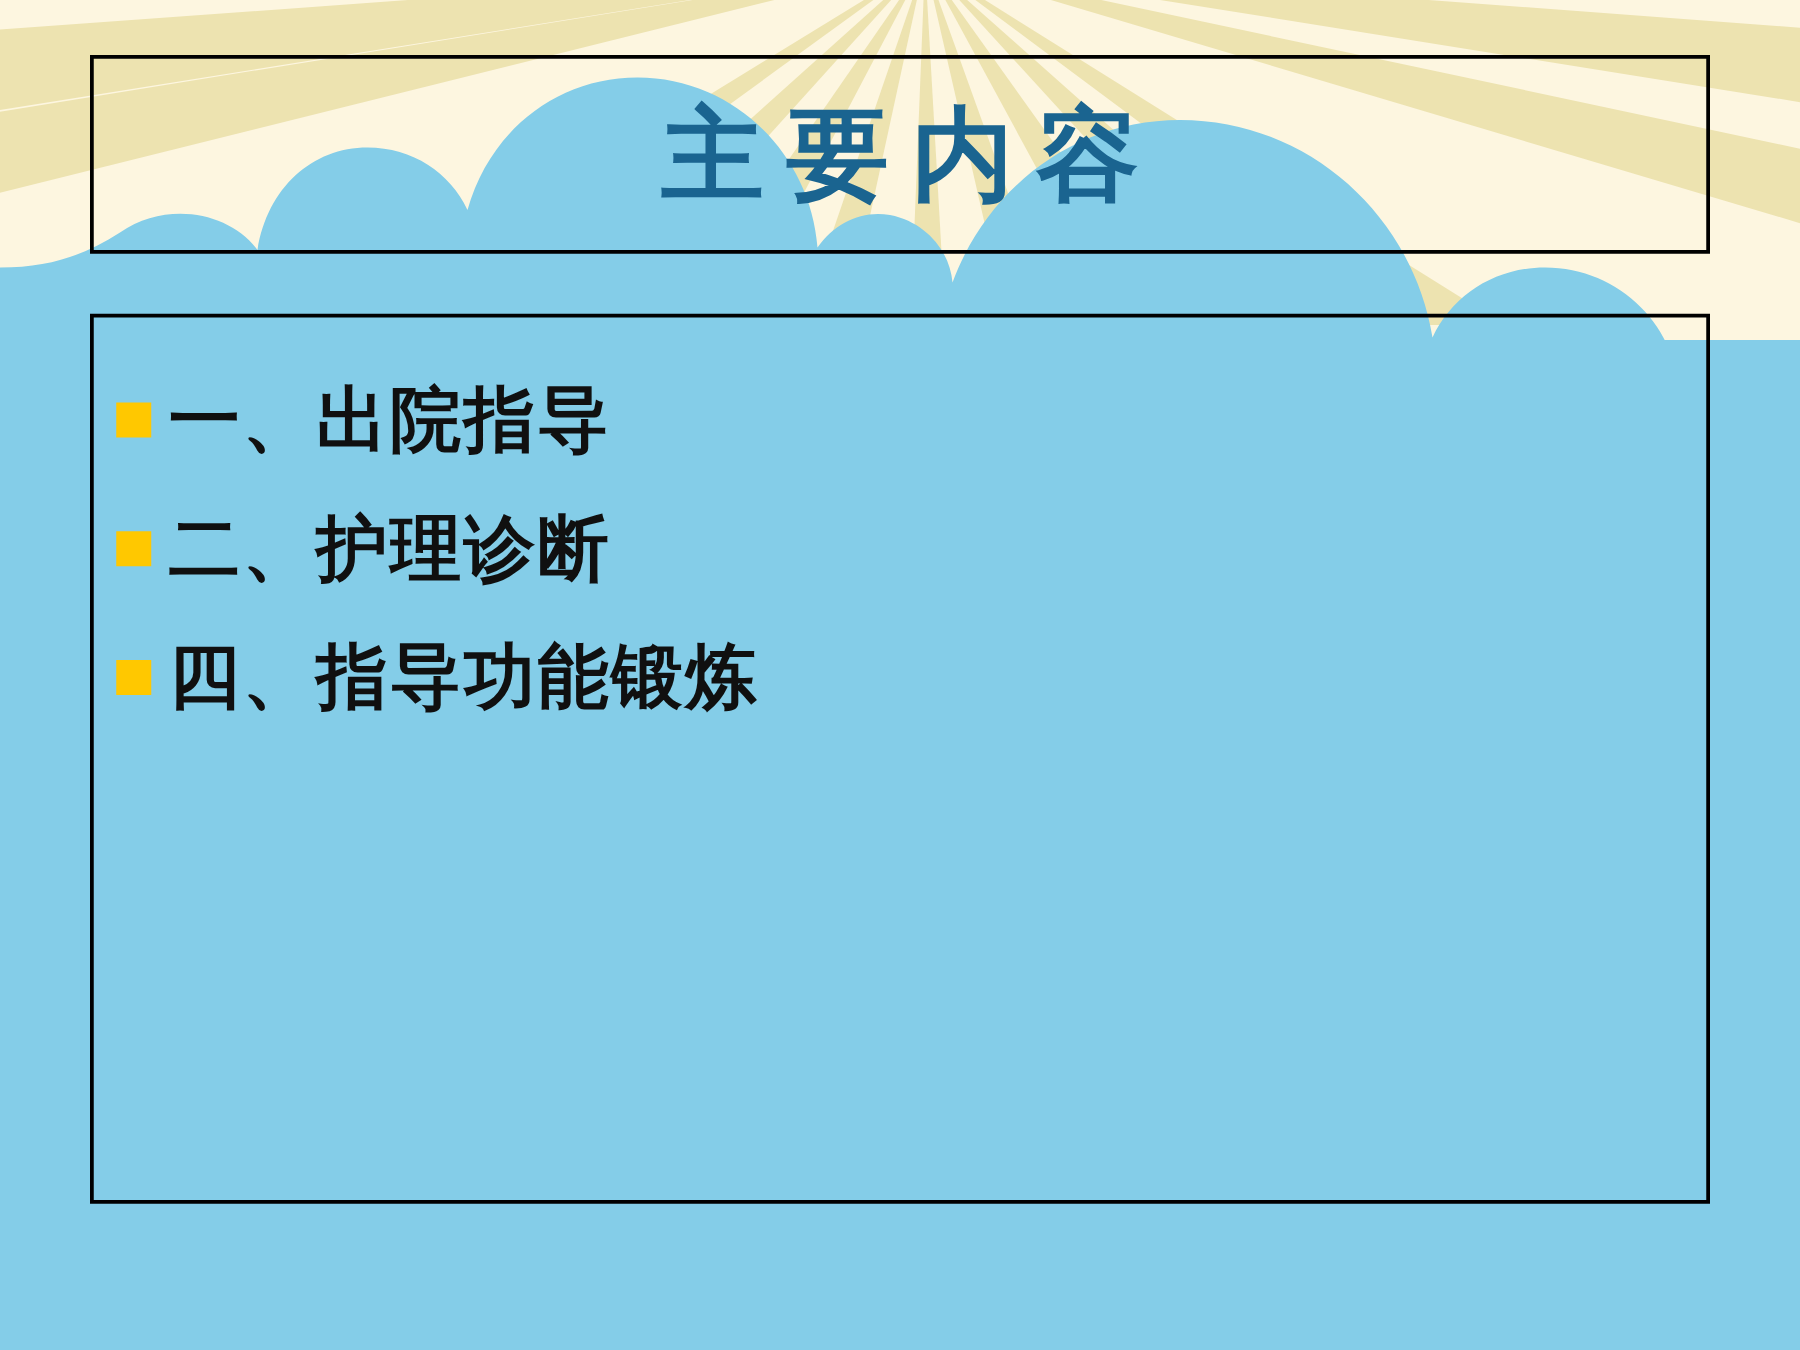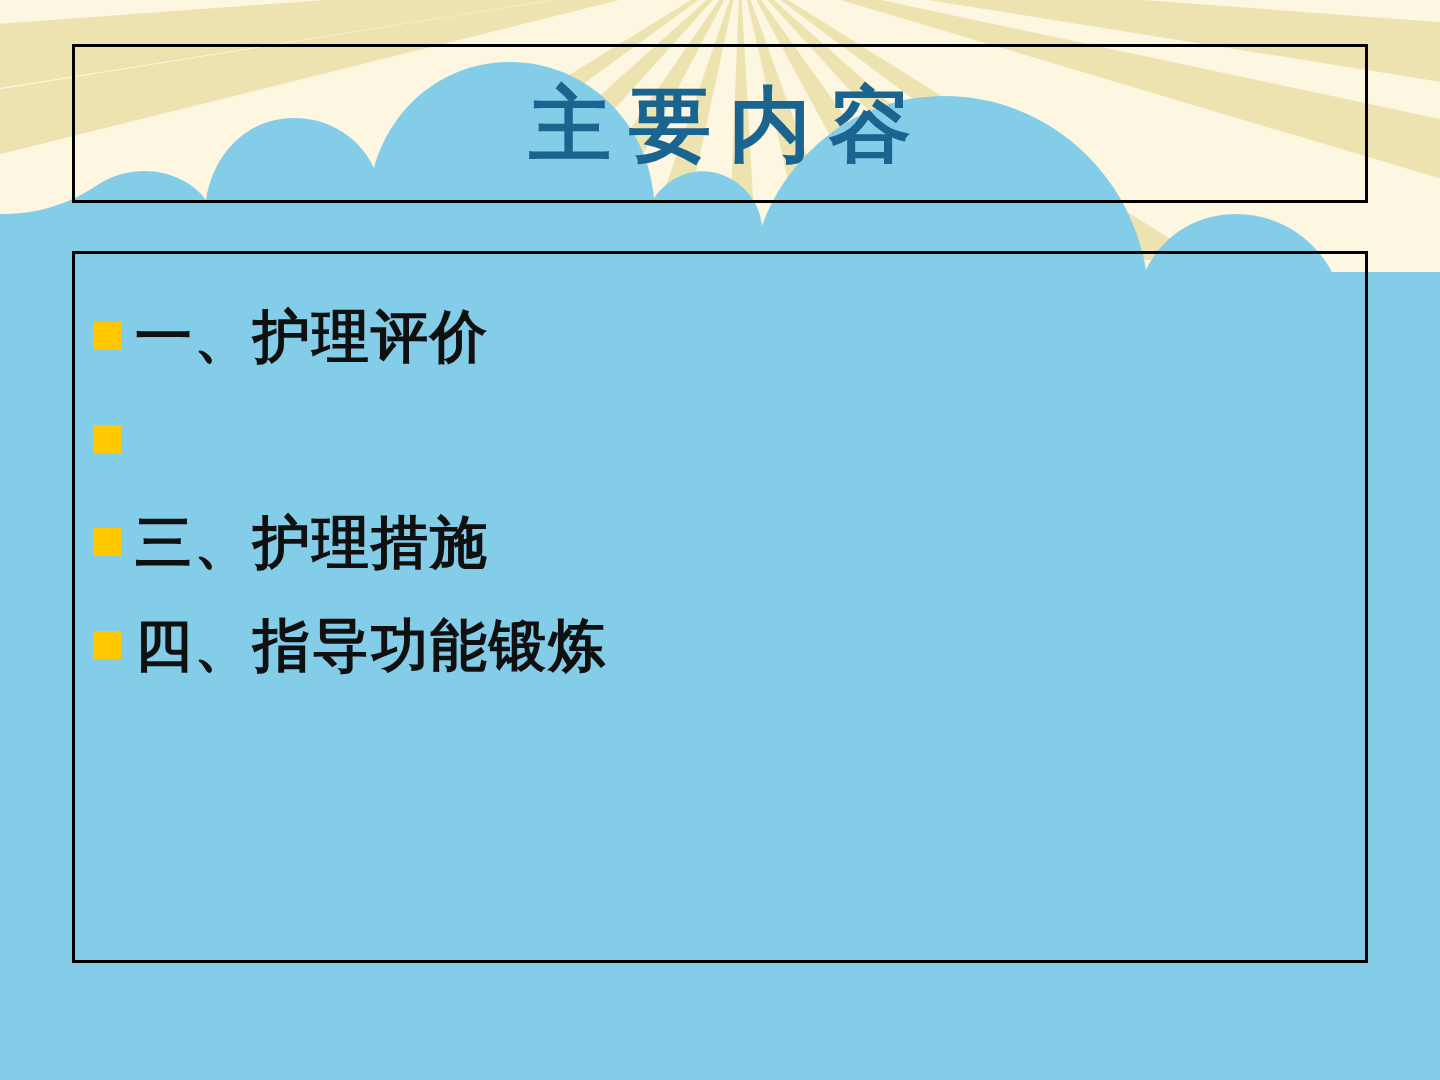--- a/index.html
+++ b/index.html
@@ -148,28 +148,25 @@
   </svg>
 
   <div class="title-box">
     <div class="title-text">主要内容</div>
   </div>
 
   <div class="content-box">
     <ul class="bullet-list">
       <li class="bullet-item">
         <span class="bullet-marker"></span>
-        <span class="bullet-label">一、护理评价</span>
+        <span class="bullet-label">一、出院指导</span>
       </li>
       <li class="bullet-item">
         <span class="bullet-marker"></span>
-      </li>
-      <li class="bullet-item">
-        <span class="bullet-marker"></span>
-        <span class="bullet-label">三、护理措施</span>
+        <span class="bullet-label">二、护理诊断</span>
       </li>
       <li class="bullet-item">
         <span class="bullet-marker"></span>
         <span class="bullet-label">四、指导功能锻炼</span>
       </li>
     </ul>
   </div>
 
 </div>
 

